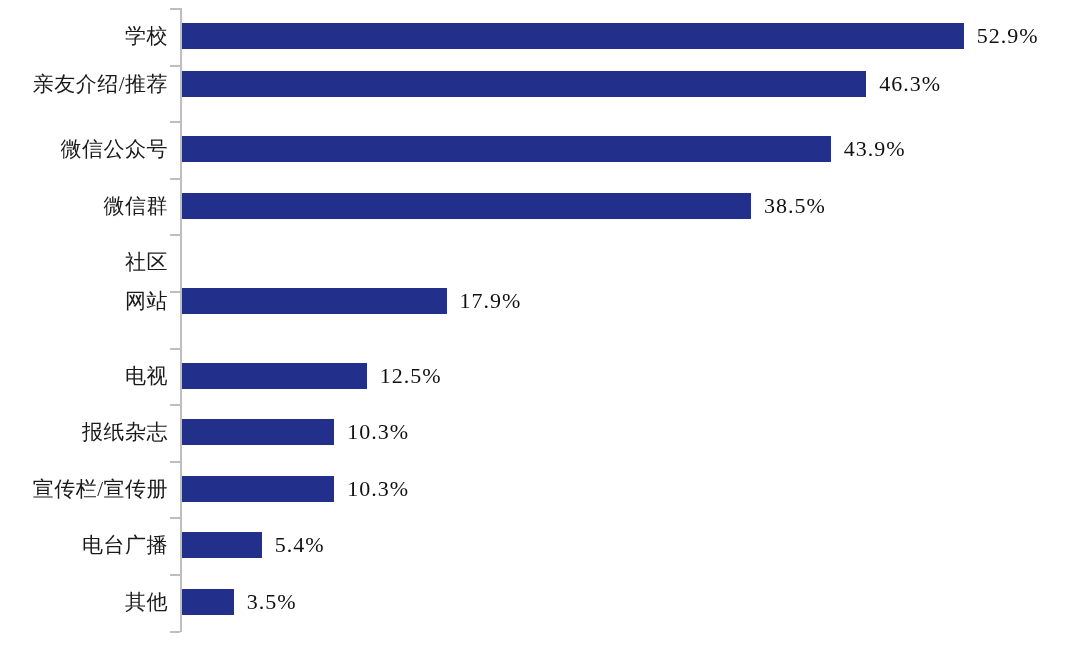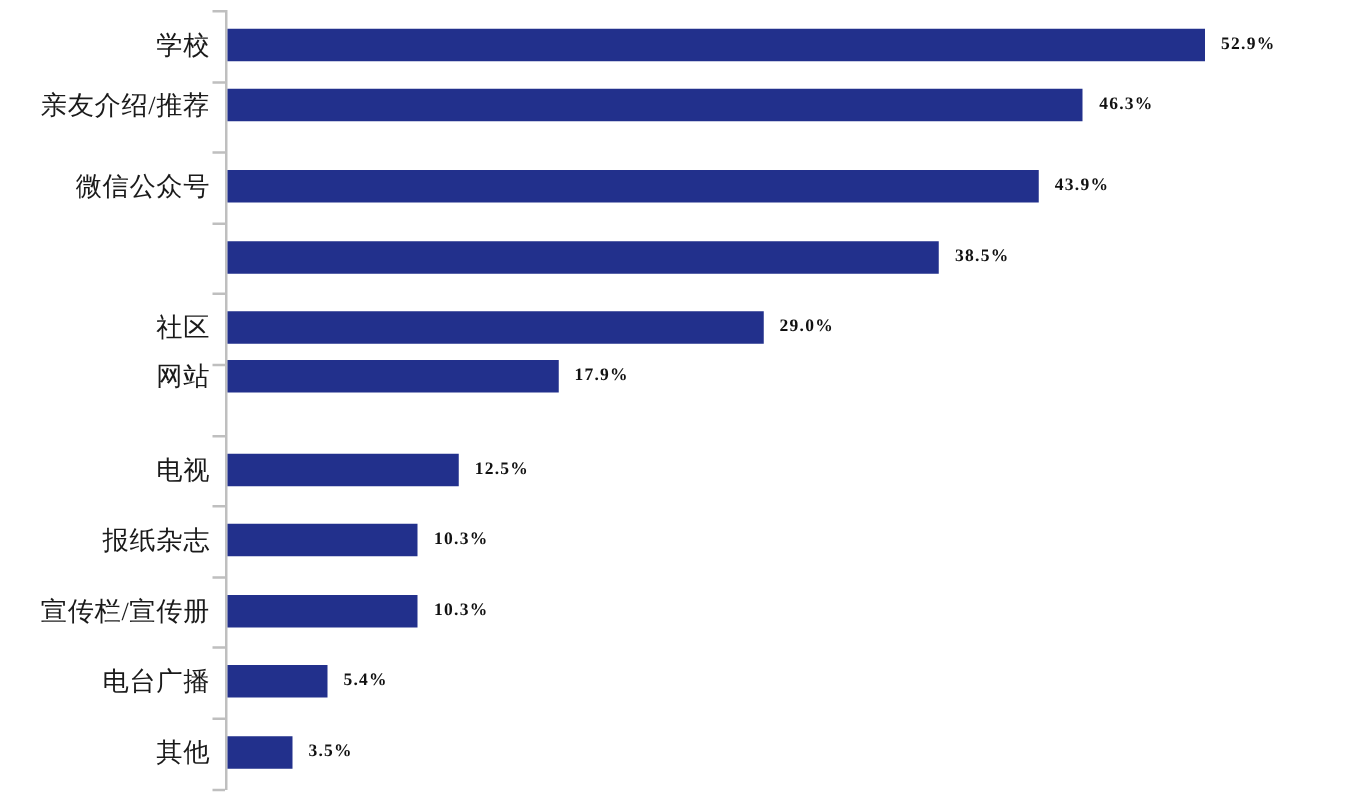--- a/index.html
+++ b/index.html
@@ -74,27 +74,26 @@
     height: 26px;
     display: flex;
     align-items: center;
   }
   .bar {
     height: 26px;
     background: #22308c;
     box-sizing: border-box;
   }
   .value-label {
-    font-size: 14px;
+    font-size: 22px;
     color: #111111;
     margin-left: 13px;
     white-space: nowrap;
     letter-spacing: 1px;
     font-family: "Liberation Serif", "DejaVu Serif", serif;
-    font-weight: bold;
   }
 </style>
 </head>
 <body>
 
 <div id="chart-root">
   <div class="plot-area">
     <div class="axis-line"></div>
     <div id="ticks">
         <div class="tick" style="top: 8px;"></div>
@@ -126,31 +125,28 @@
           </div>
         </div>
         <div class="row" style="top: 121.2px;">
           <div class="cat-label">微信公众号</div>
           <div class="bar-wrap">
             <div class="bar" style="width: 648.842px; background: rgb(34, 48, 140);"></div>
             <span class="value-label">43.9%</span>
           </div>
         </div>
         <div class="row" style="top: 177.8px;">
+          <div class="cat-label">微信群</div>
           <div class="bar-wrap">
             <div class="bar" style="width: 569.03px; background: rgb(34, 48, 140);"></div>
             <span class="value-label">38.5%</span>
           </div>
         </div>
         <div class="row" style="top: 234.4px;">
           <div class="cat-label">社区</div>
-          <div class="bar-wrap">
-            <div class="bar" style="width: 428.62px; background: rgb(34, 48, 140);"></div>
-            <span class="value-label">29.0%</span>
-          </div>
         </div>
         <div class="row" style="top: 273px;">
           <div class="cat-label">网站</div>
           <div class="bar-wrap">
             <div class="bar" style="width: 264.562px; background: rgb(34, 48, 140);"></div>
             <span class="value-label">17.9%</span>
           </div>
         </div>
         <div class="row" style="top: 347.6px;">
           <div class="cat-label">电视</div>

